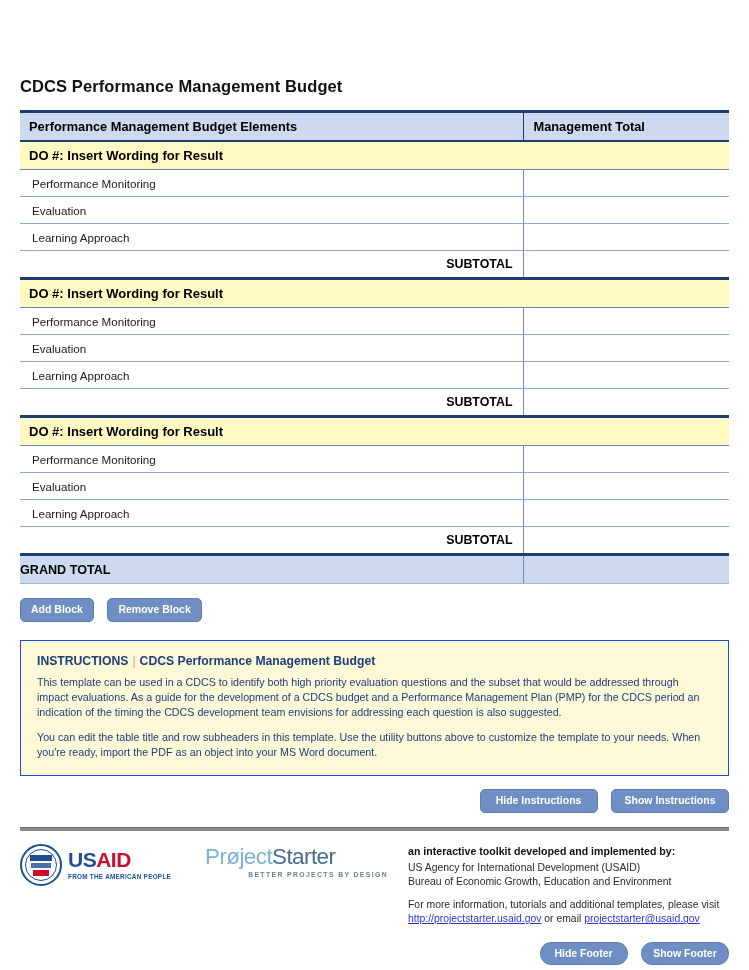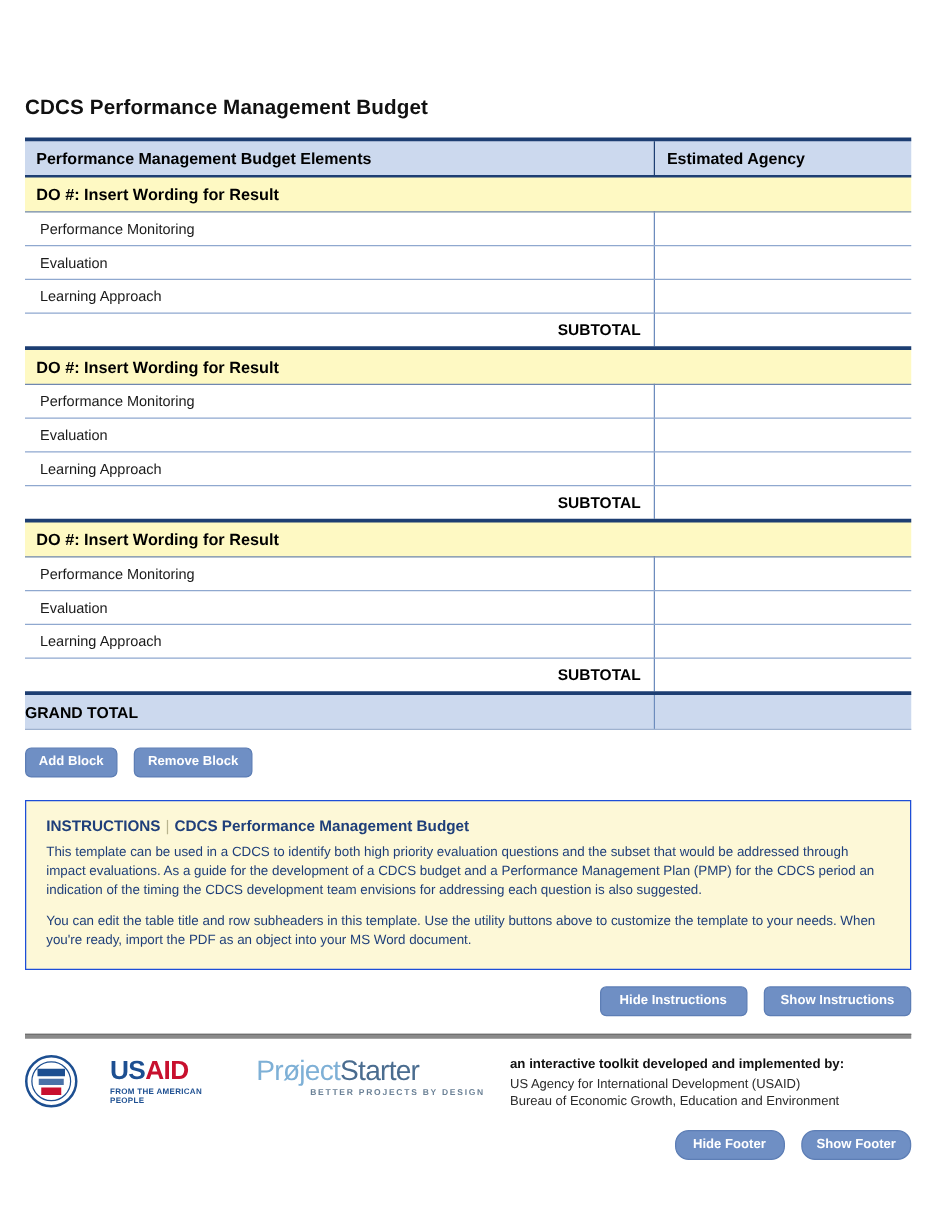--- a/index.html
+++ b/index.html
@@ -178,21 +178,20 @@
     display: flex;
     align-items: flex-start;
     margin-top: 13px;
     width: 709px;
   }
   .logo-usaid {
     display: flex;
     align-items: center;
     width: 165px;
     flex: 0 0 165px;
-    gap: 20px;
   }
   .seal {
     width: 38px; height: 38px; flex: 0 0 38px;
     border-radius: 50%;
     border: 2px solid #1d4f91;
     background: #ffffff;
     position: relative;
     overflow: hidden;
   }
   .seal .ring {
@@ -268,21 +267,21 @@
 
   <table class="budget-table">
     <colgroup>
       <col class="col-elements">
       <col class="col-total">
     </colgroup>
     <tbody>
 
       <tr class="hdr-row">
         <td class="c1">Performance Management Budget Elements</td>
-        <td class="c2">Estimated Agency</td>
+        <td class="c2">Management Total</td>
       </tr>
 
       <tr class="block-hdr">
         <td colspan="2">DO #: Insert Wording for Result</td>
       </tr>
       <tr class="item-row">
         <td class="c1">Performance Monitoring</td>
         <td class="c2"></td>
       </tr>
       <tr class="item-row">
@@ -383,20 +382,21 @@
 
     <div class="logo-ps">
       <div class="ps-word"><span class="p1">Prøject</span><span class="p2">Starter</span></div>
       <div class="ps-tag">BETTER PROJECTS BY DESIGN</div>
     </div>
 
     <div class="footer-text">
       <div class="ft-head">an interactive toolkit developed and implemented by:</div>
       <div class="ft-line">US Agency for International Development (USAID)</div>
       <div class="ft-line">Bureau of Economic Growth, Education and Environment</div>
+      <div class="ft-para"><span>For more information, tutorials and additional templates, please visit </span><span class="ft-link">http://projectstarter.usaid.gov</span><span> or email </span><span class="ft-link">projectstarter@usaid.gov</span></div>
     </div>
 
   </div>
 
   <div class="footer-btns">
     <span class="btn">Hide Footer</span>
     <span class="btn">Show Footer</span>
   </div>
 
 </div>

